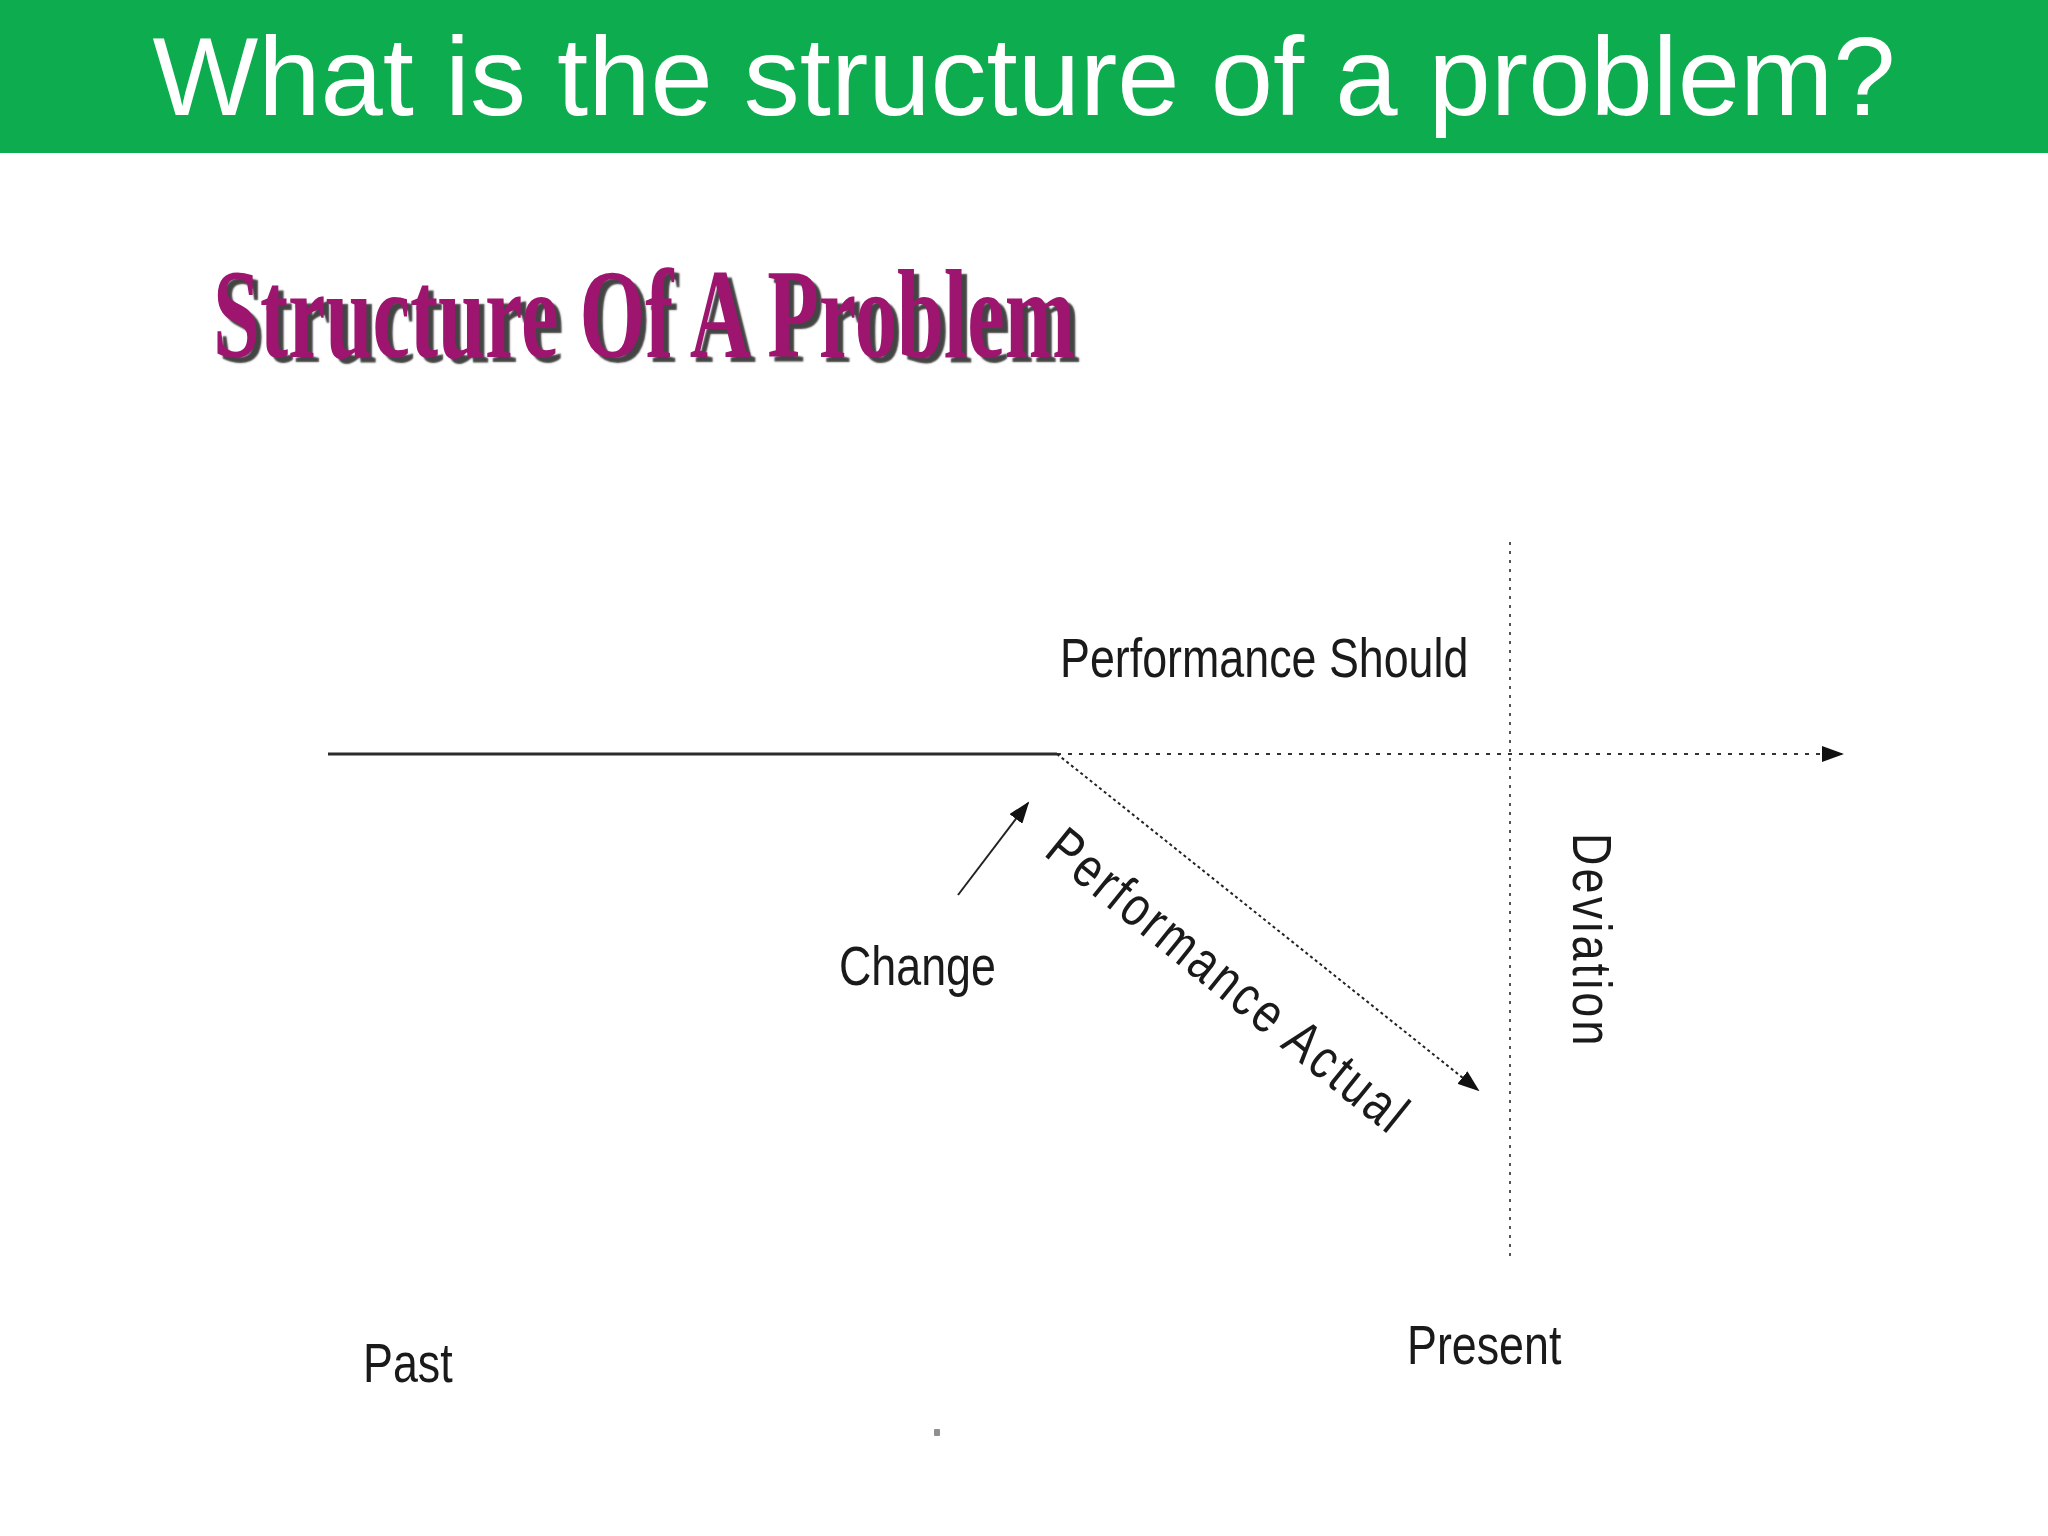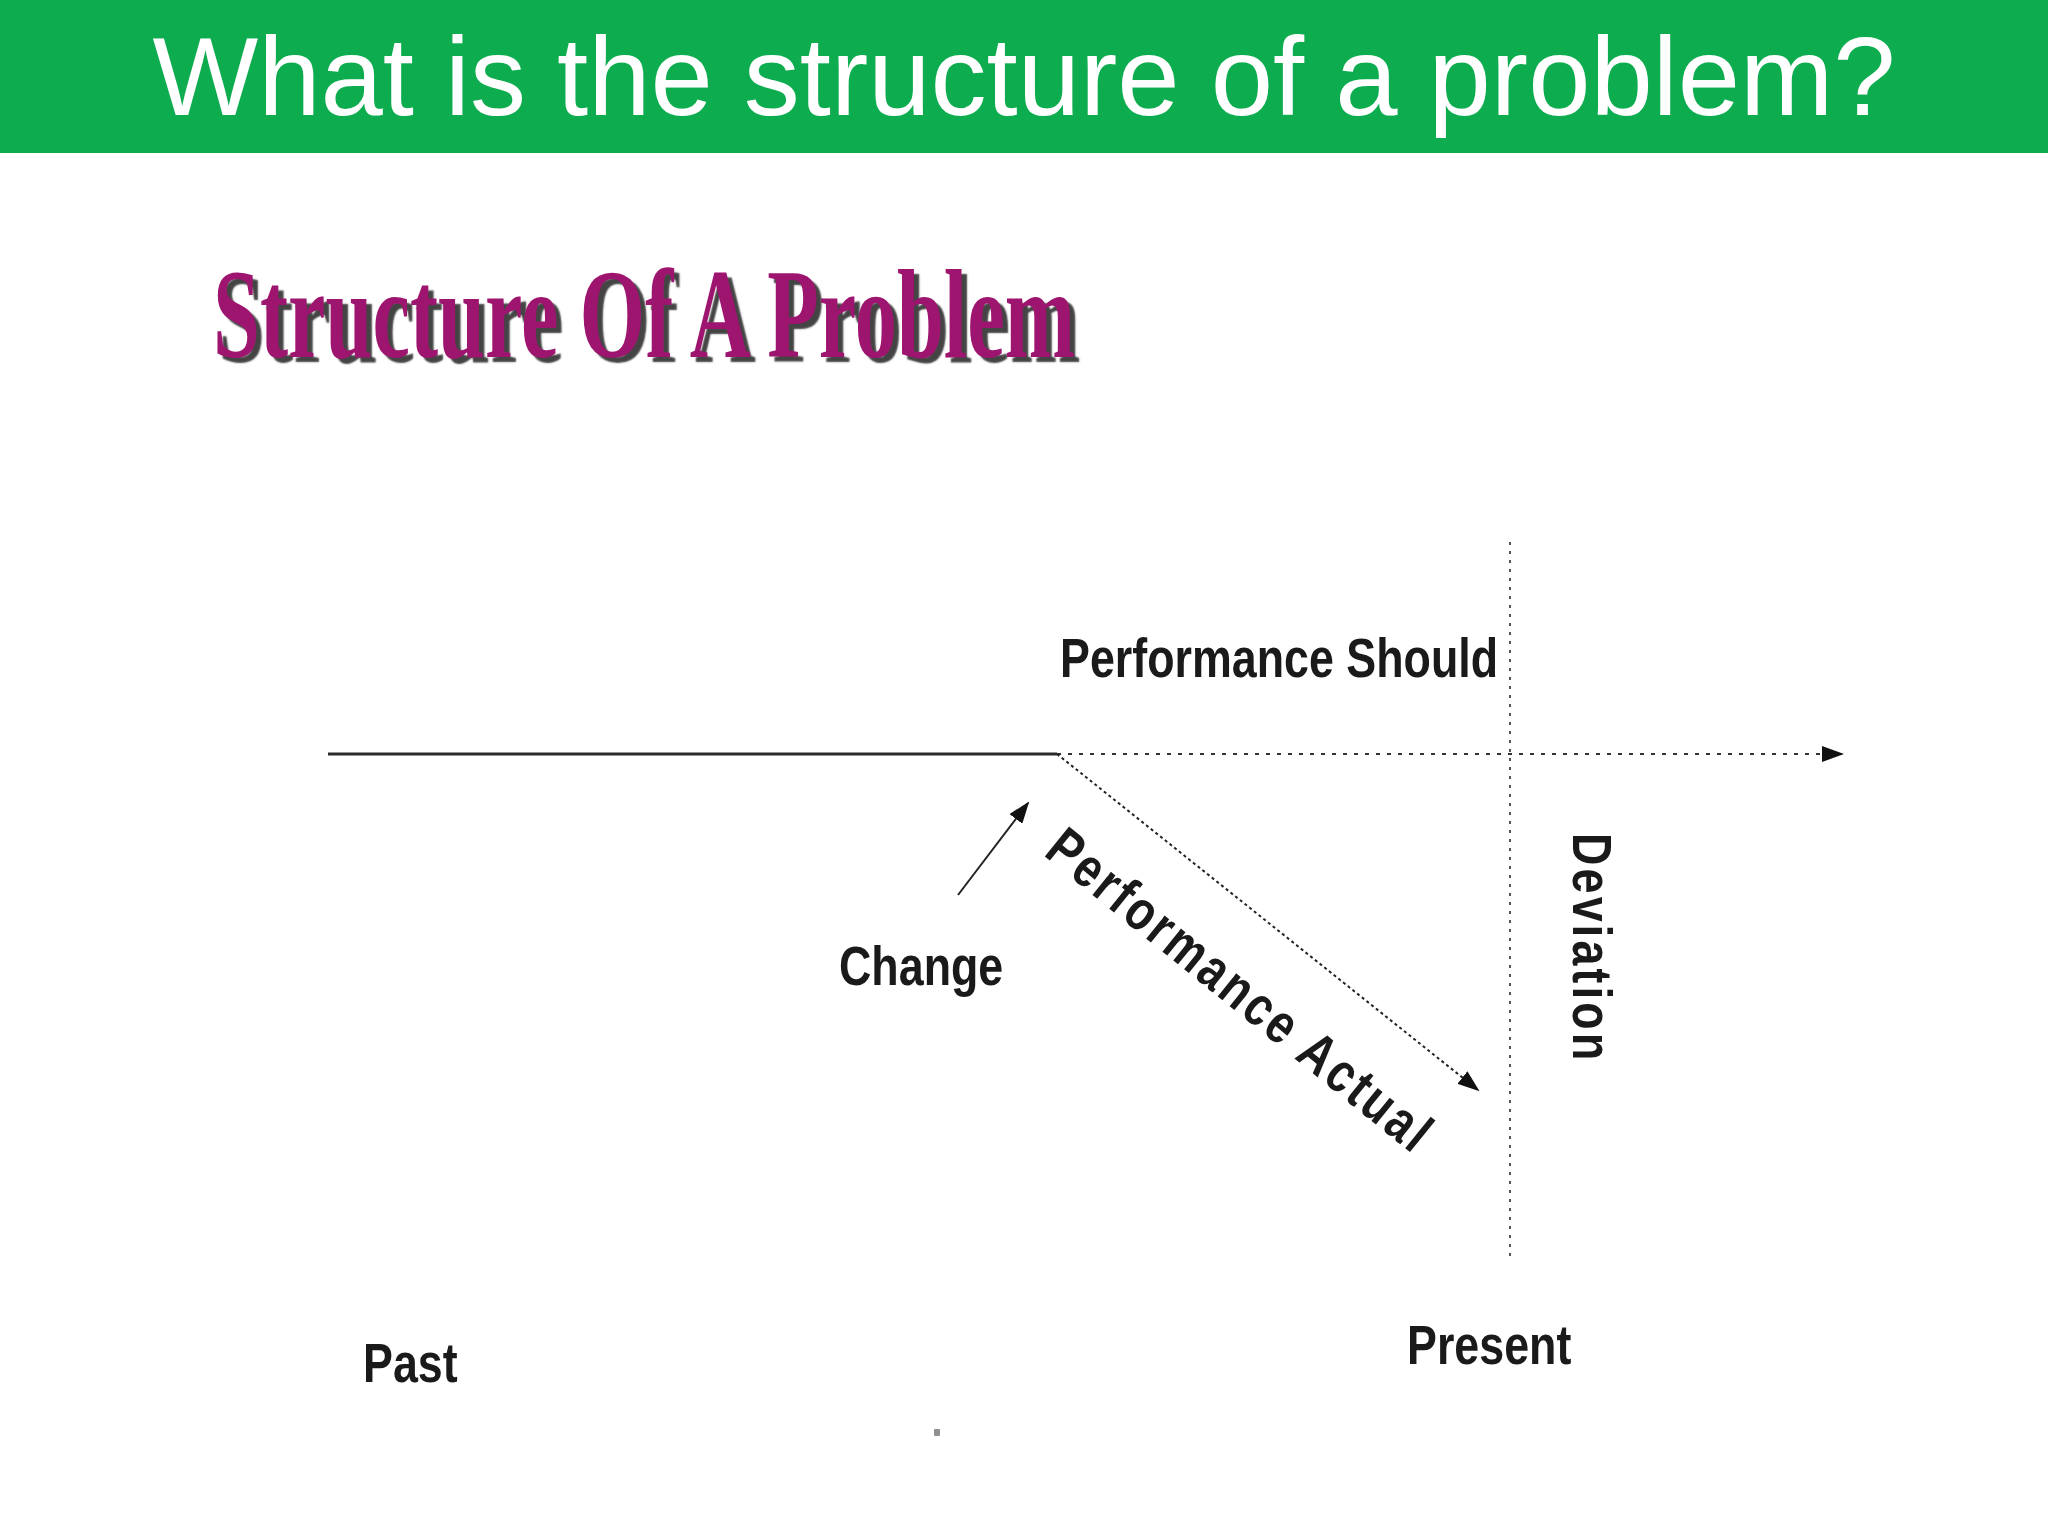--- a/index.html
+++ b/index.html
@@ -36,21 +36,21 @@
     font-family: "Liberation Serif", serif;
     font-weight: 700;
     font-size: 126px;
     line-height: 126px;
     color: #9E156F;
     white-space: nowrap;
     text-shadow: 8px 5px 2px #444444;
     transform: scaleX(0.67);
     transform-origin: 0 0;
   }
-  .diagram { position: absolute; inset: 0; font-weight: bold; }
+  .diagram { position: absolute; inset: 0; }
   .diagram svg { position: absolute; left: 0; top: 0; }
   
   .dlabel {
     position: absolute;
     font-size: 56px;
     line-height: 56px;
     color: #1a1a1a;
     white-space: nowrap;
     transform: scaleX(0.8);
     transform-origin: 0 0;

